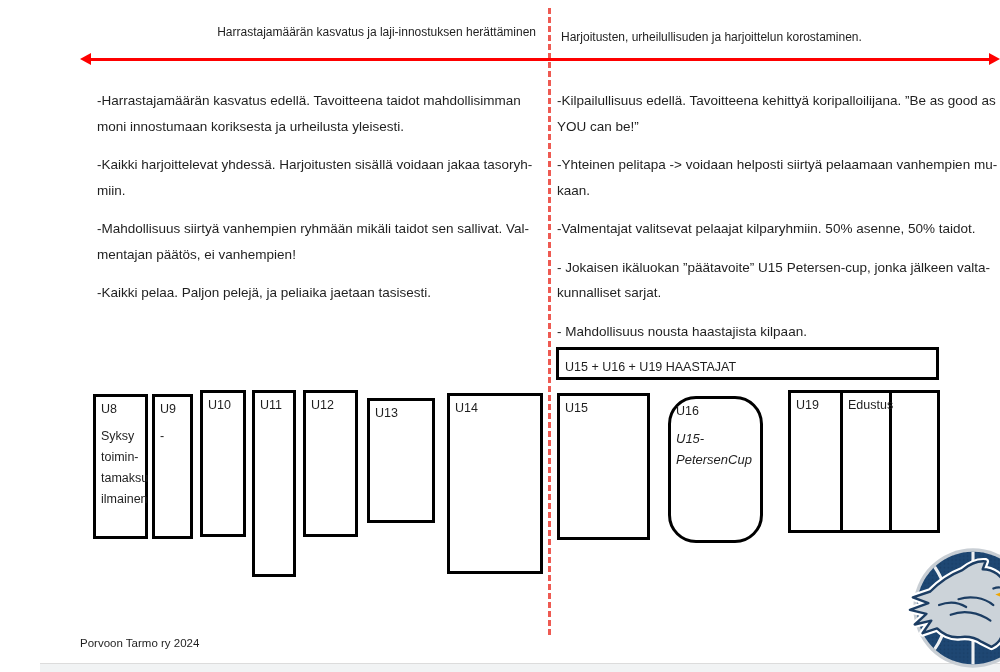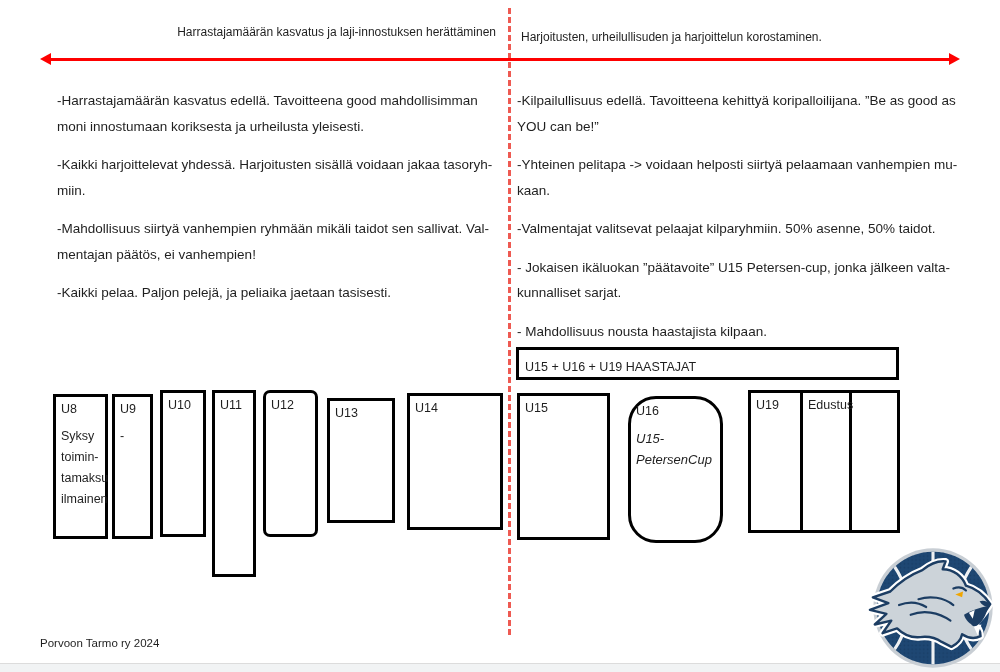--- a/index.html
+++ b/index.html
@@ -2,21 +2,21 @@
 <html><head>
 <meta charset="utf-8">
 <style>
   html,body{margin:0;padding:0;}
   body{
     width:1000px;height:672px;position:relative;overflow:hidden;
     background:#ffffff;
     font-family:"Liberation Sans", sans-serif;
     color:#1f1f1f;
   }
-  .abs{position:absolute;}
+  .abs{position:absolute;margin-left:40px;}
   .preline{white-space:pre-line;}
 
   
   #divider-dashed{
     left:508px;top:8px;height:627px;width:0;
     border-left:3px dashed #ee5a52;
   }
   #axis-line{left:48px;top:58px;width:903px;height:3px;background:#fe0000;}
   .arrowhead{width:0;height:0;top:53px;}
   #arrowhead-left{left:40px;border-right:11px solid #fe0000;border-top:6.5px solid transparent;border-bottom:6.5px solid transparent;}
@@ -34,23 +34,23 @@
   .bigbox{background:#fff;border:3px solid #000;box-sizing:border-box;}
   .bigbox .box-label{font-size:12.5px;line-height:15px;padding:5px 2px 0 5px;}
   .bigbox .box-note{font-size:12.5px;line-height:21px;padding:9px 8px 0 5px;}
   #box-haastajat{left:516px;top:347px;width:383px;height:33px;}
   #box-haastajat .box-label{padding:10px 0 0 6px;font-size:12.5px;}
 
   #box-u8 {left:53px; top:394px;width:55px;height:145px;}
   #box-u9 {left:112px;top:394px;width:41px;height:145px;}
   #box-u10{left:160px;top:390px;width:46px;height:147px;}
   #box-u11{left:212px;top:390px;width:44px;height:187px;}
-  #box-u12{left:263px;top:390px;width:55px;height:147px;border-radius:7px;}
+  #box-u12{left:263px;top:390px;width:55px;height:147px;}
   #box-u13{left:327px;top:398px;width:68px;height:125px;}
-  #box-u14{left:407px;top:393px;width:96px;height:137px;}
+  #box-u14{left:407px;top:393px;width:96px;height:181px;}
   #box-u15{left:517px;top:393px;width:93px;height:147px;}
   #box-u16{left:628px;top:396px;width:95px;height:147px;border-radius:28px;}
   #box-u16 .box-note{font-size:13px;font-style:italic;}
 
   #box-u19-group{left:748px;top:390px;width:152px;height:143px;display:flex;}
   #box-u19-group .col{box-sizing:border-box;}
   #col-u19{width:52px;border-right:3px solid #000;}
   #col-edustus{width:49px;border-right:3px solid #000;}
   #col-empty{flex:1;}
 
@@ -67,21 +67,21 @@
 
 <div class="abs" id="divider-dashed"></div>
 
 <div class="abs" id="axis-line"></div>
 <div class="abs arrowhead" id="arrowhead-left"></div>
 <div class="abs arrowhead" id="arrowhead-right"></div>
 <div class="abs" id="axis-heading-left">Harrastajamäärän kasvatus ja laji-innostuksen herättäminen</div>
 <div class="abs" id="axis-heading-right">Harjoitusten, urheilullisuden ja harjoittelun korostaminen.</div>
 
 <div class="abs textcol" id="left-paragraphs">
-  <p class="preline">-Harrastajamäärän kasvatus edellä. Tavoitteena good mahdollisimman
+  <p class="preline">-Harrastajamäärän kasvatus edellä. Tavoitteena taidot mahdollisimman
 moni innostumaan koriksesta ja urheilusta yleisesti.</p>
   <p class="preline">-Kaikki harjoittelevat yhdessä. Harjoitusten sisällä voidaan jakaa tasoryh-
 miin.</p>
   <p class="preline">-Mahdollisuus siirtyä vanhempien ryhmään mikäli taidot sen sallivat. Val-
 mentajan päätös, ei vanhempien!</p>
   <p class="preline">-Kaikki pelaa. Paljon pelejä, ja peliaika jaetaan tasisesti.</p>
 </div>
 
 <div class="abs textcol" id="right-paragraphs">
   <p class="preline">-Kilpailullisuus edellä. Tavoitteena kehittyä koripalloilijana. ”Be as good as

